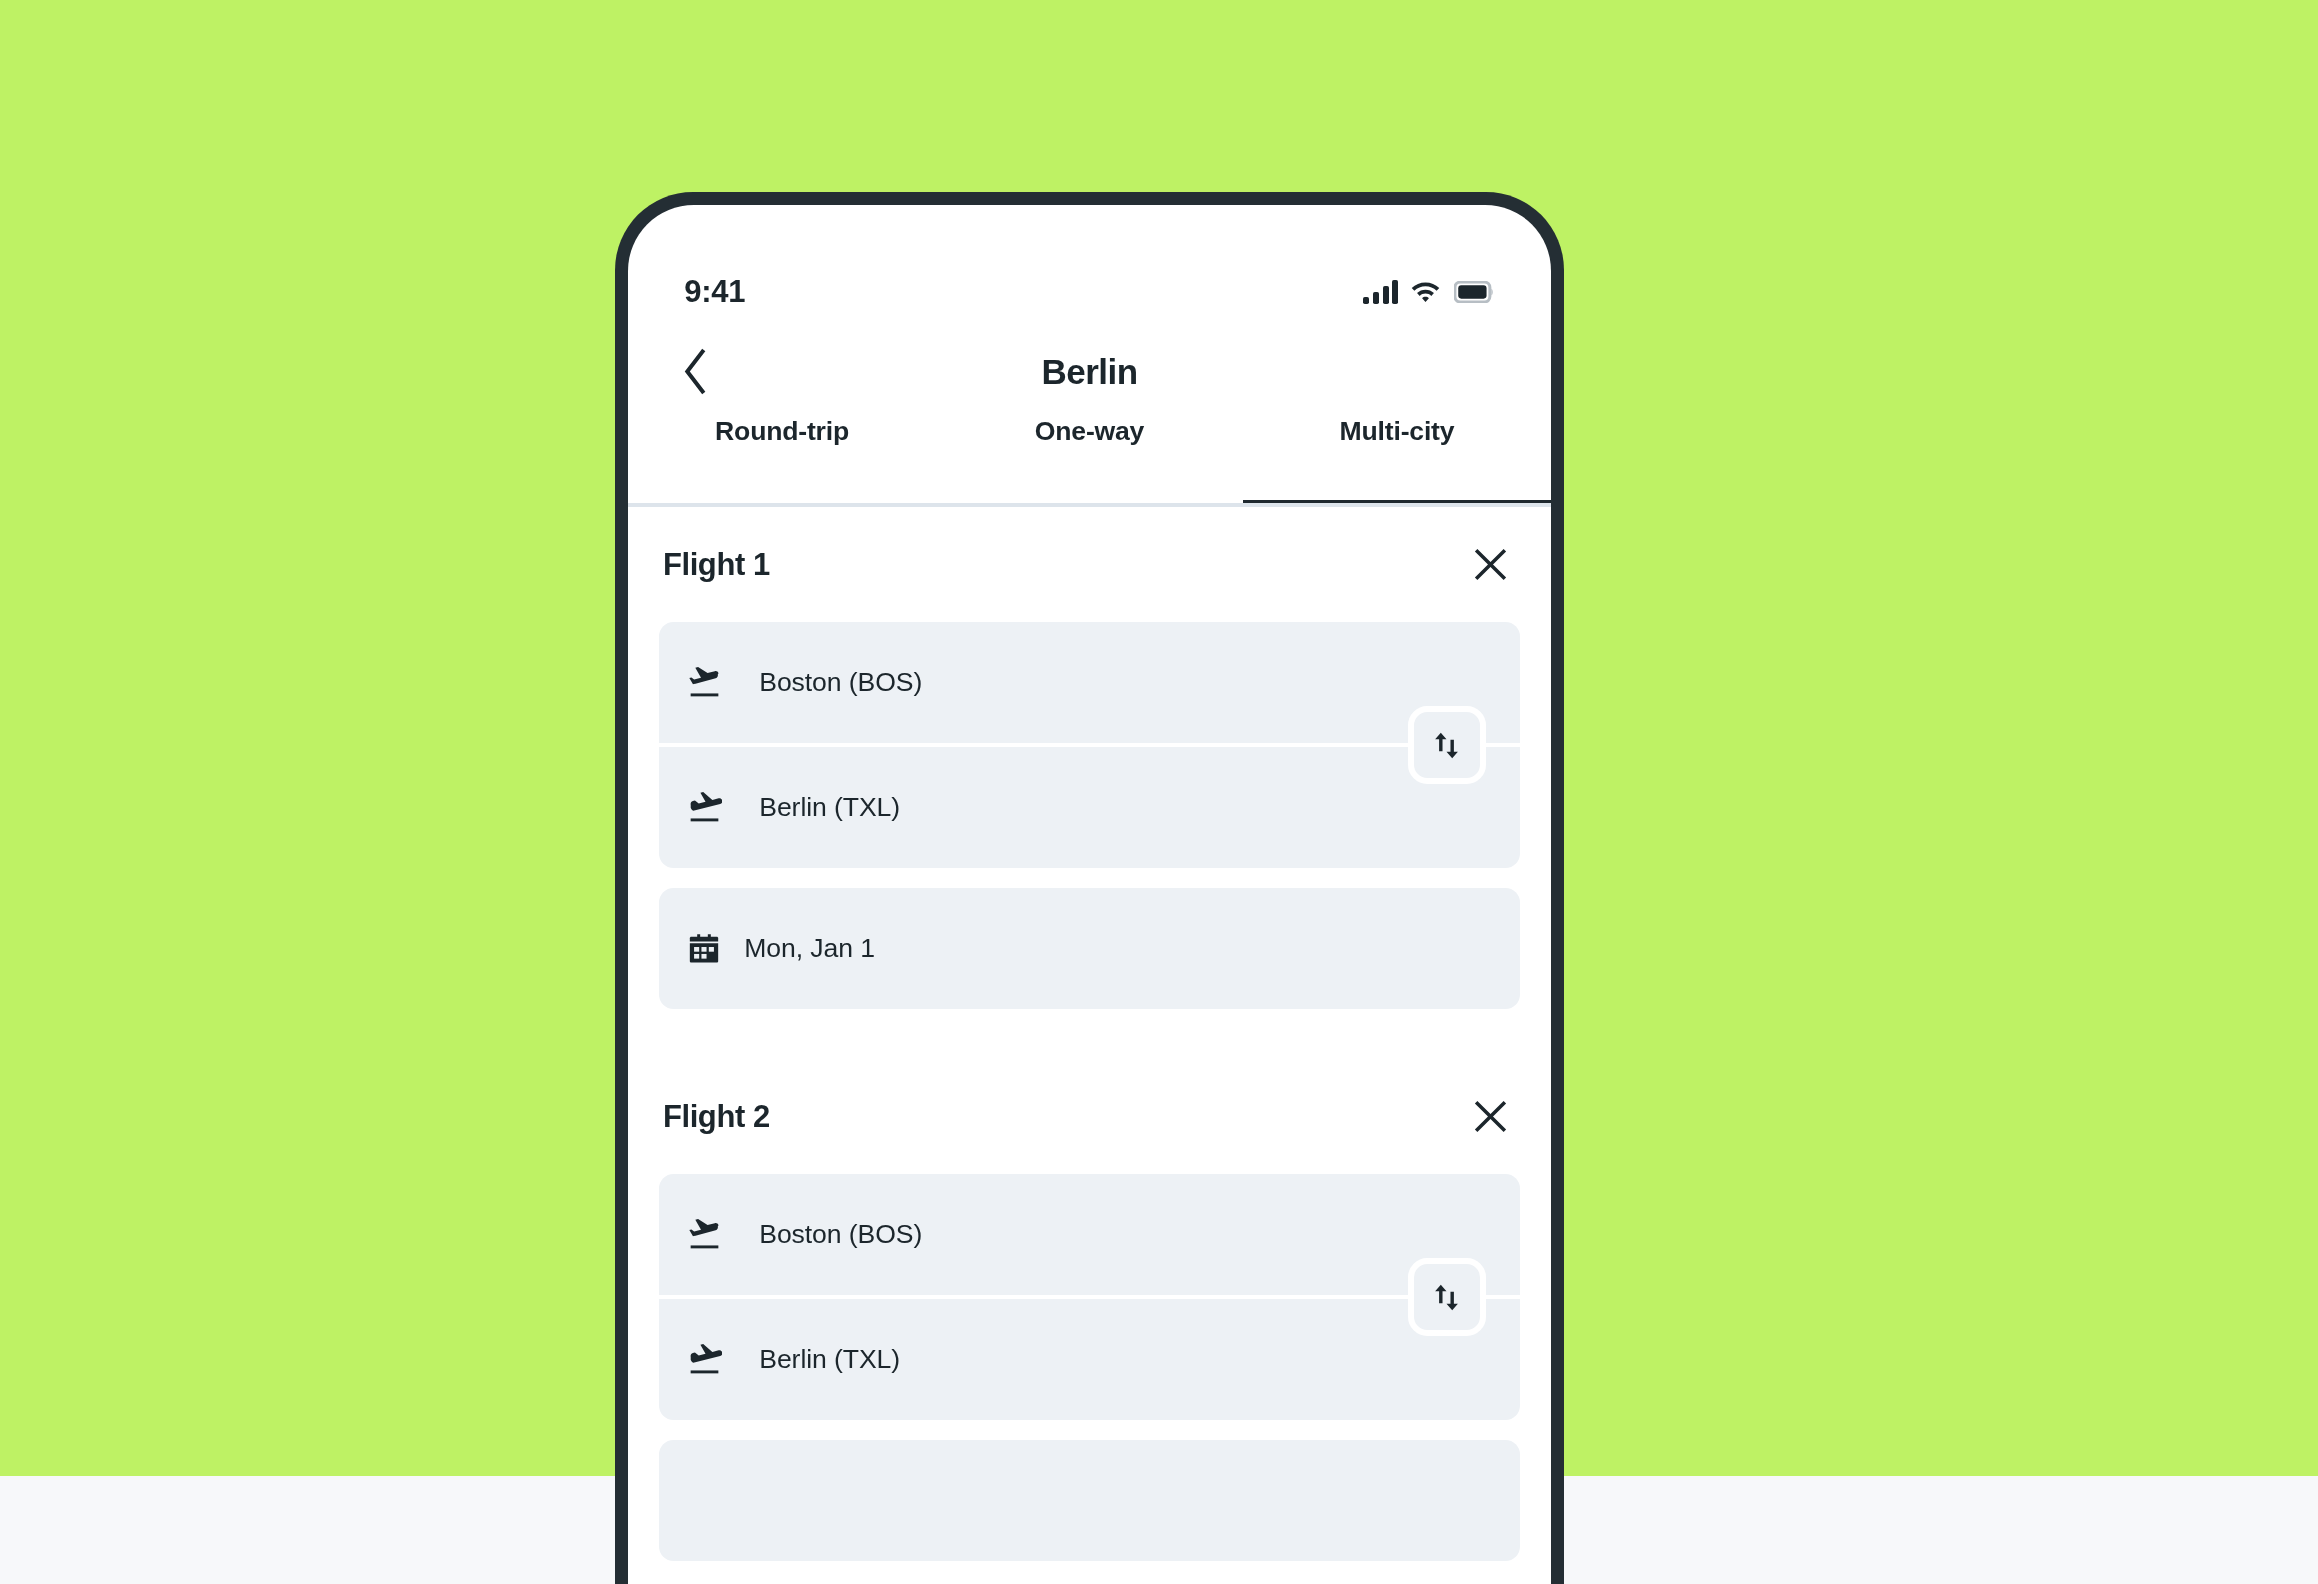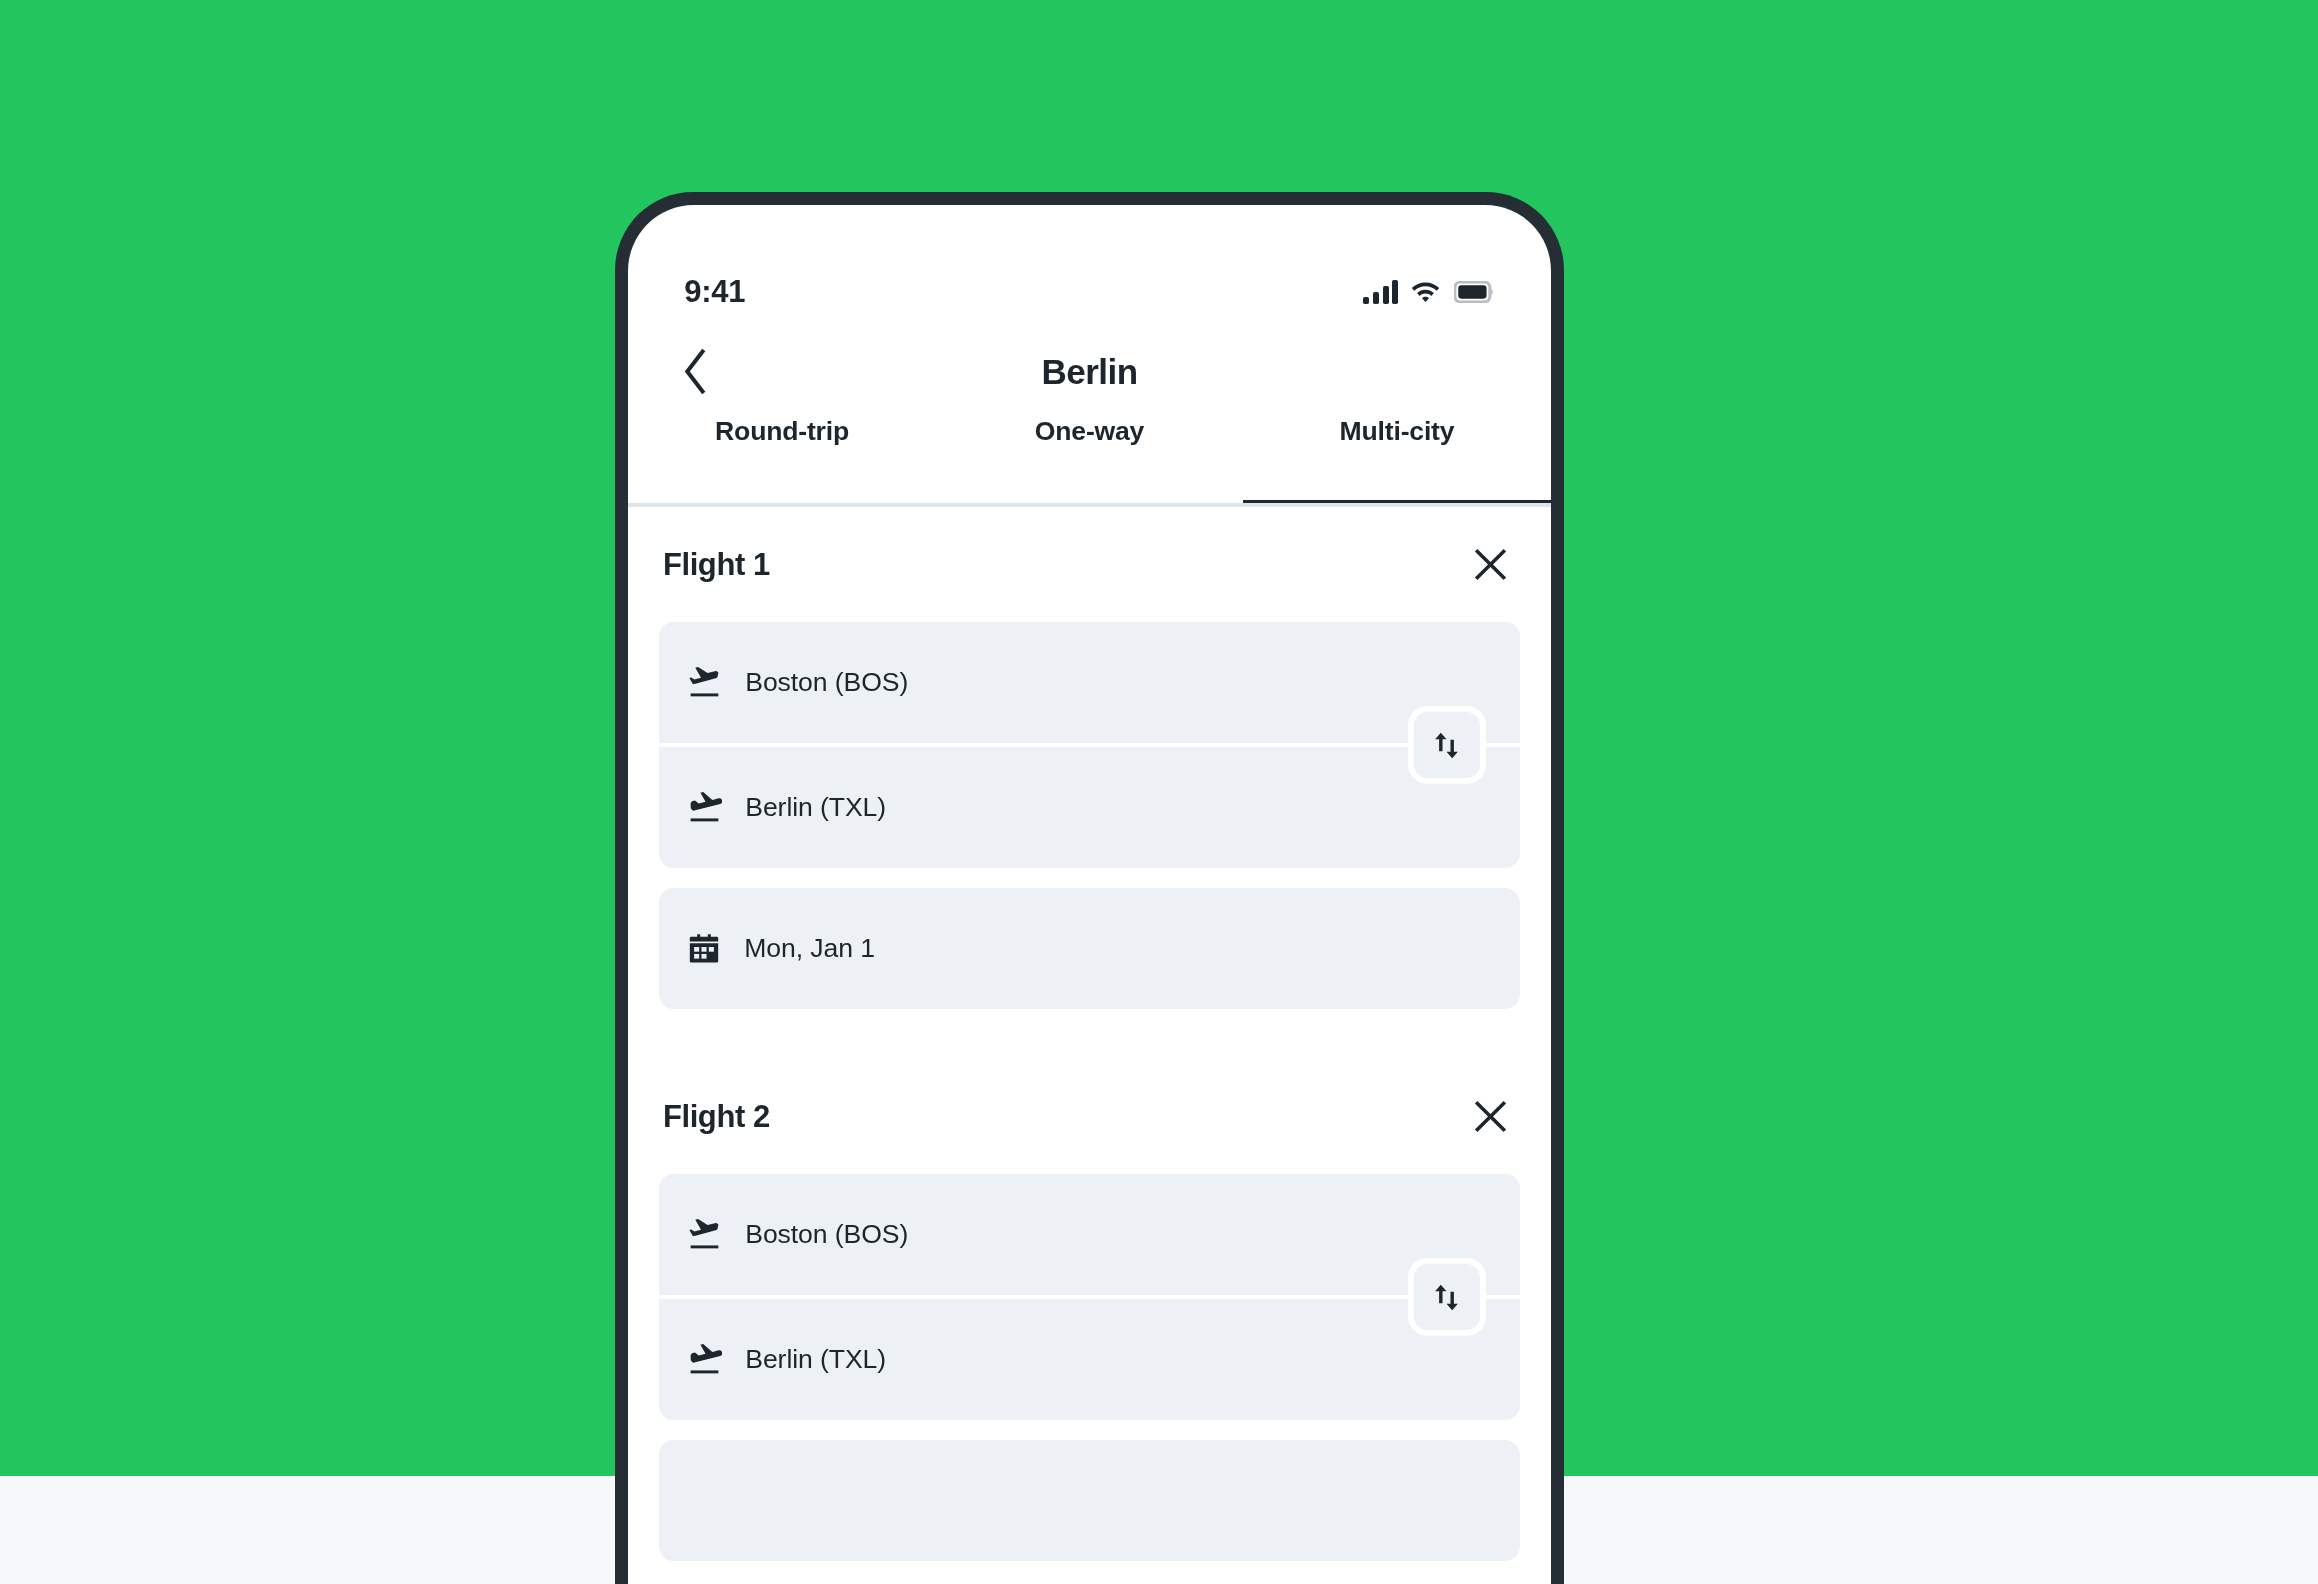--- a/index.html
+++ b/index.html
@@ -9,21 +9,21 @@
     height: 1584px;
     background: #f7f8fa;
     font-family: "Liberation Sans", sans-serif;
     overflow: hidden;
   }
 
   #stage {
     position: relative;
     width: 2319px;
     height: 1476px;
-    background: #22c55e;
+    background: #bef264;
   }
 
   
   .phone-frame {
     position: absolute;
     left: 615px;
     top: 192px;
     width: 949px;
     height: 1449px;
     background: #242e34;
@@ -166,21 +166,21 @@
     position: relative;
     background: #edf1f5;
     border-radius: 14.5px;
     overflow: visible;
   }
   .route-row {
     display: flex;
     align-items: center;
     height: 121px;
     padding: 0 28px;
-    gap: 23px;
+    gap: 37px;
     cursor: pointer;
     position: relative;
     z-index: 1;
   }
   .route-row.first { border-radius: 14.5px 14.5px 0 0; }
   .route-row.second { border-radius: 0 0 14.5px 14.5px; }
   .route-sep {
     height: 3.6px;
     background: #ffffff;
     position: relative;

